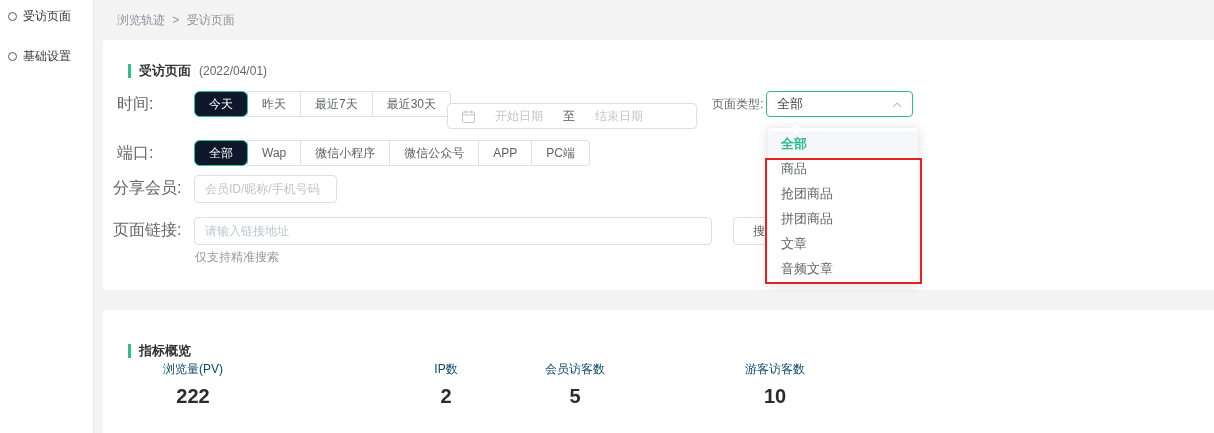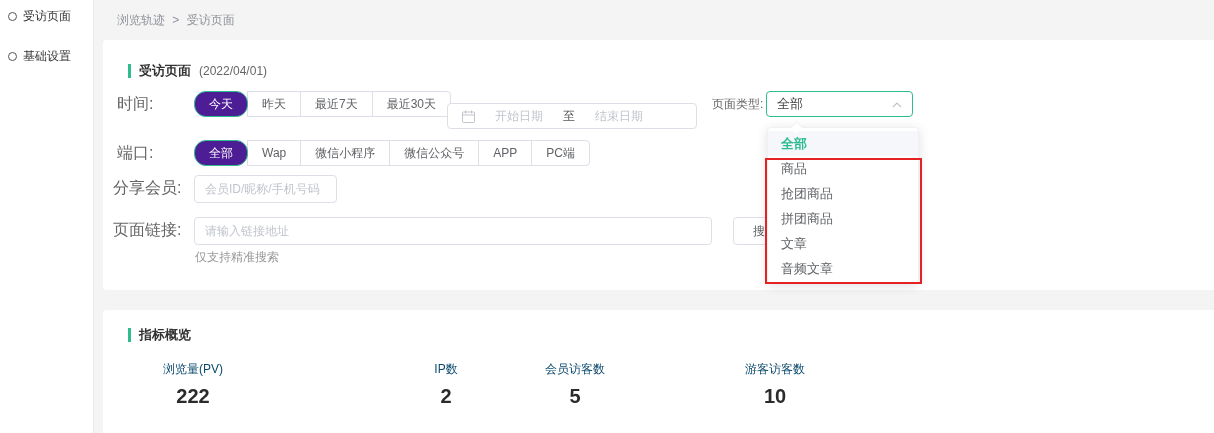--- a/index.html
+++ b/index.html
@@ -63,21 +63,21 @@
   .btn-group { position:absolute; left:91px; top:0; display:flex; }
   .fbtn {
     height:26px; line-height:24px; padding:0 14px; background:#fff;
     border:1px solid #dcdfe6; color:#606266; font-size:12px;
     cursor:pointer; margin-left:-1px; white-space:nowrap;
     font-family:inherit;
   }
   .fbtn:first-child { margin-left:0; border-radius:4px 0 0 4px; }
   .fbtn:last-child { border-radius:0 4px 4px 0; }
   .fbtn.active {
-    background:#4c1d95; border-color:#2fbc8e; color:#fff; border-radius:12px;
+    background:#0f172a; border-color:#2fbc8e; color:#fff; border-radius:6px;
     position:relative; z-index:1;
   }
 
   .date-range {
     position:absolute; left:344px; top:12px; width:250px; height:26px;
     border:1px solid #dcdfe6; border-radius:4px; background:#fff;
     display:flex; align-items:center; cursor:pointer;
   }
   .date-range .cal { margin-left:14px; display:flex; }
   .date-range .ph {
@@ -238,21 +238,21 @@
     <div class="dd-item">抢团商品</div>
     <div class="dd-item">拼团商品</div>
     <div class="dd-item">文章</div>
     <div class="dd-item">音频文章</div>
   </div>
 
   <div class="red-annotation"></div>
 </div>
 
 <div class="panel metrics">
-  <div class="panel-title" style="top:16px;">
+  <div class="panel-title" style="top:32px;">
     <span class="title-bar"></span>
     <span class="title-text">指标概览</span>
   </div>
   <div class="stats">
     <div class="stat s0">
       <div class="slabel">浏览量(PV)</div>
       <div class="svalue">222</div>
     </div>
     <div class="stat s2">
       <div class="slabel">IP数</div>

